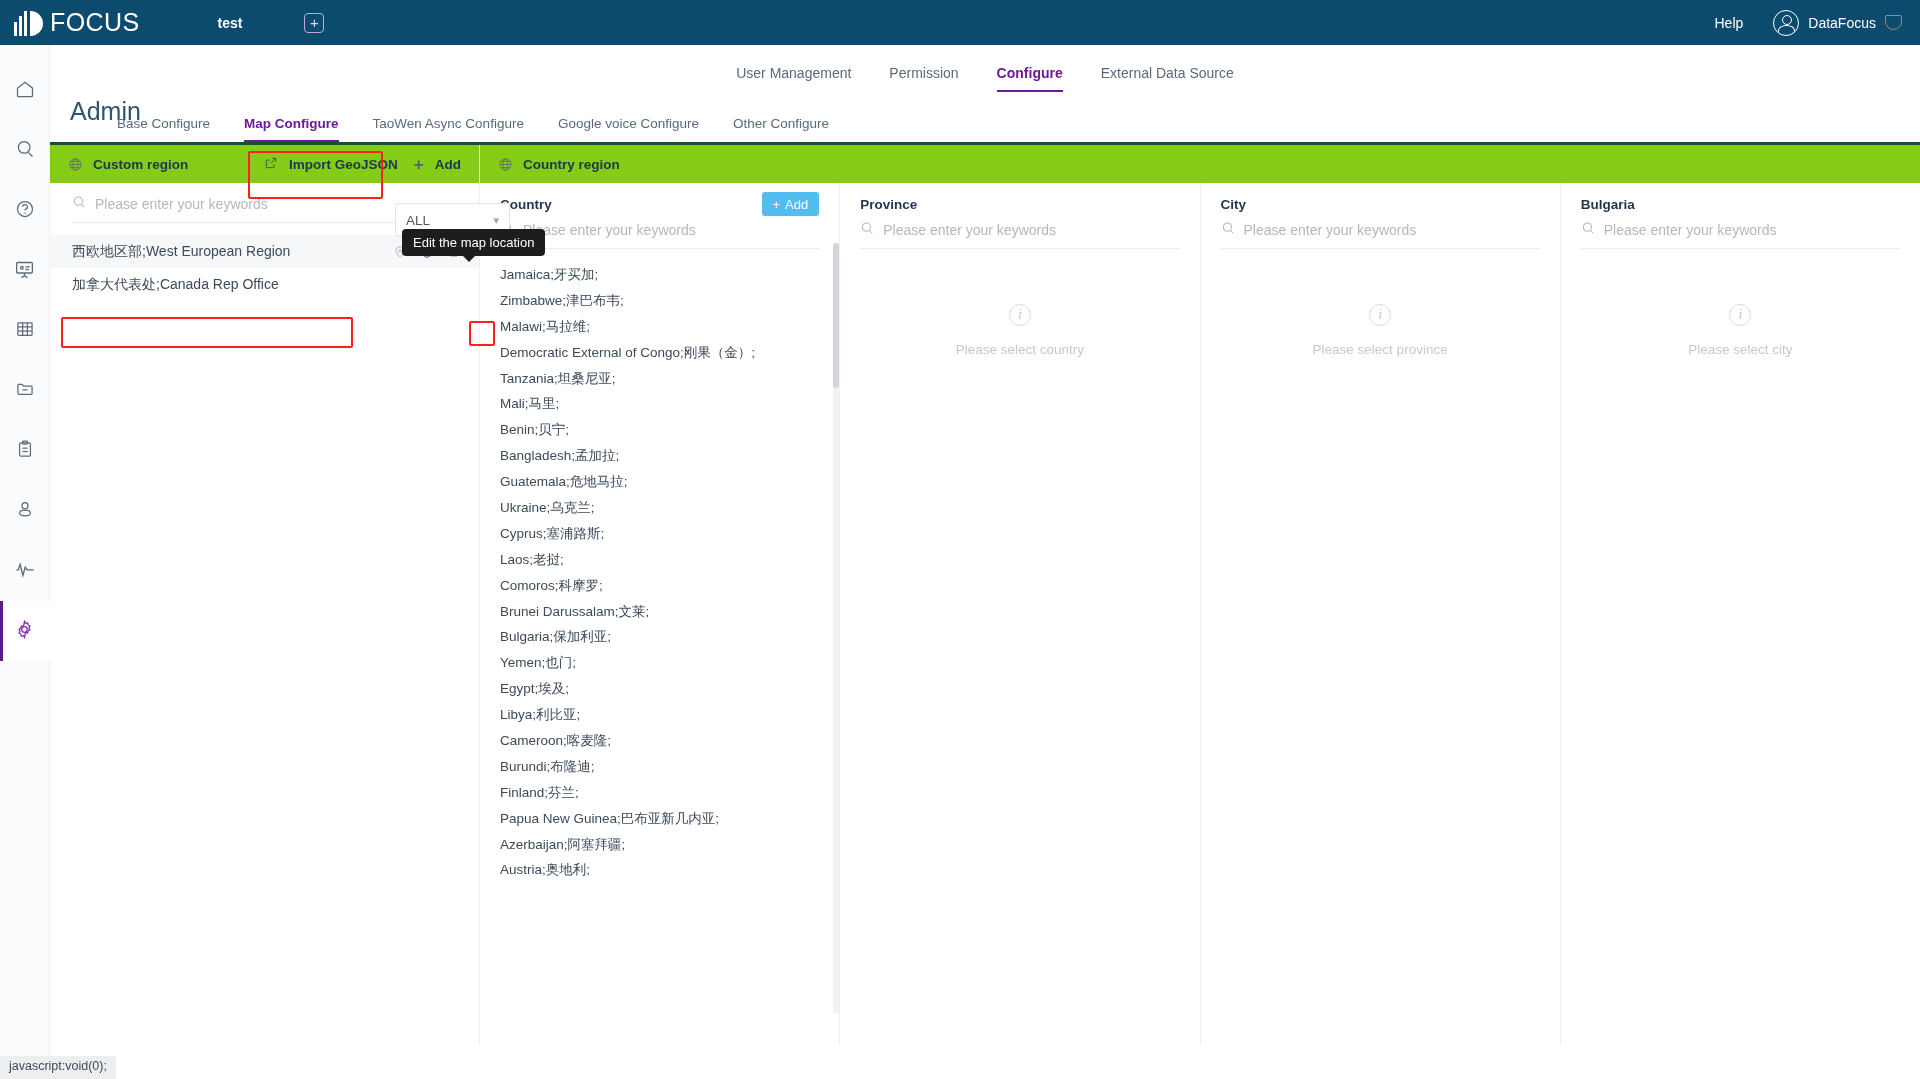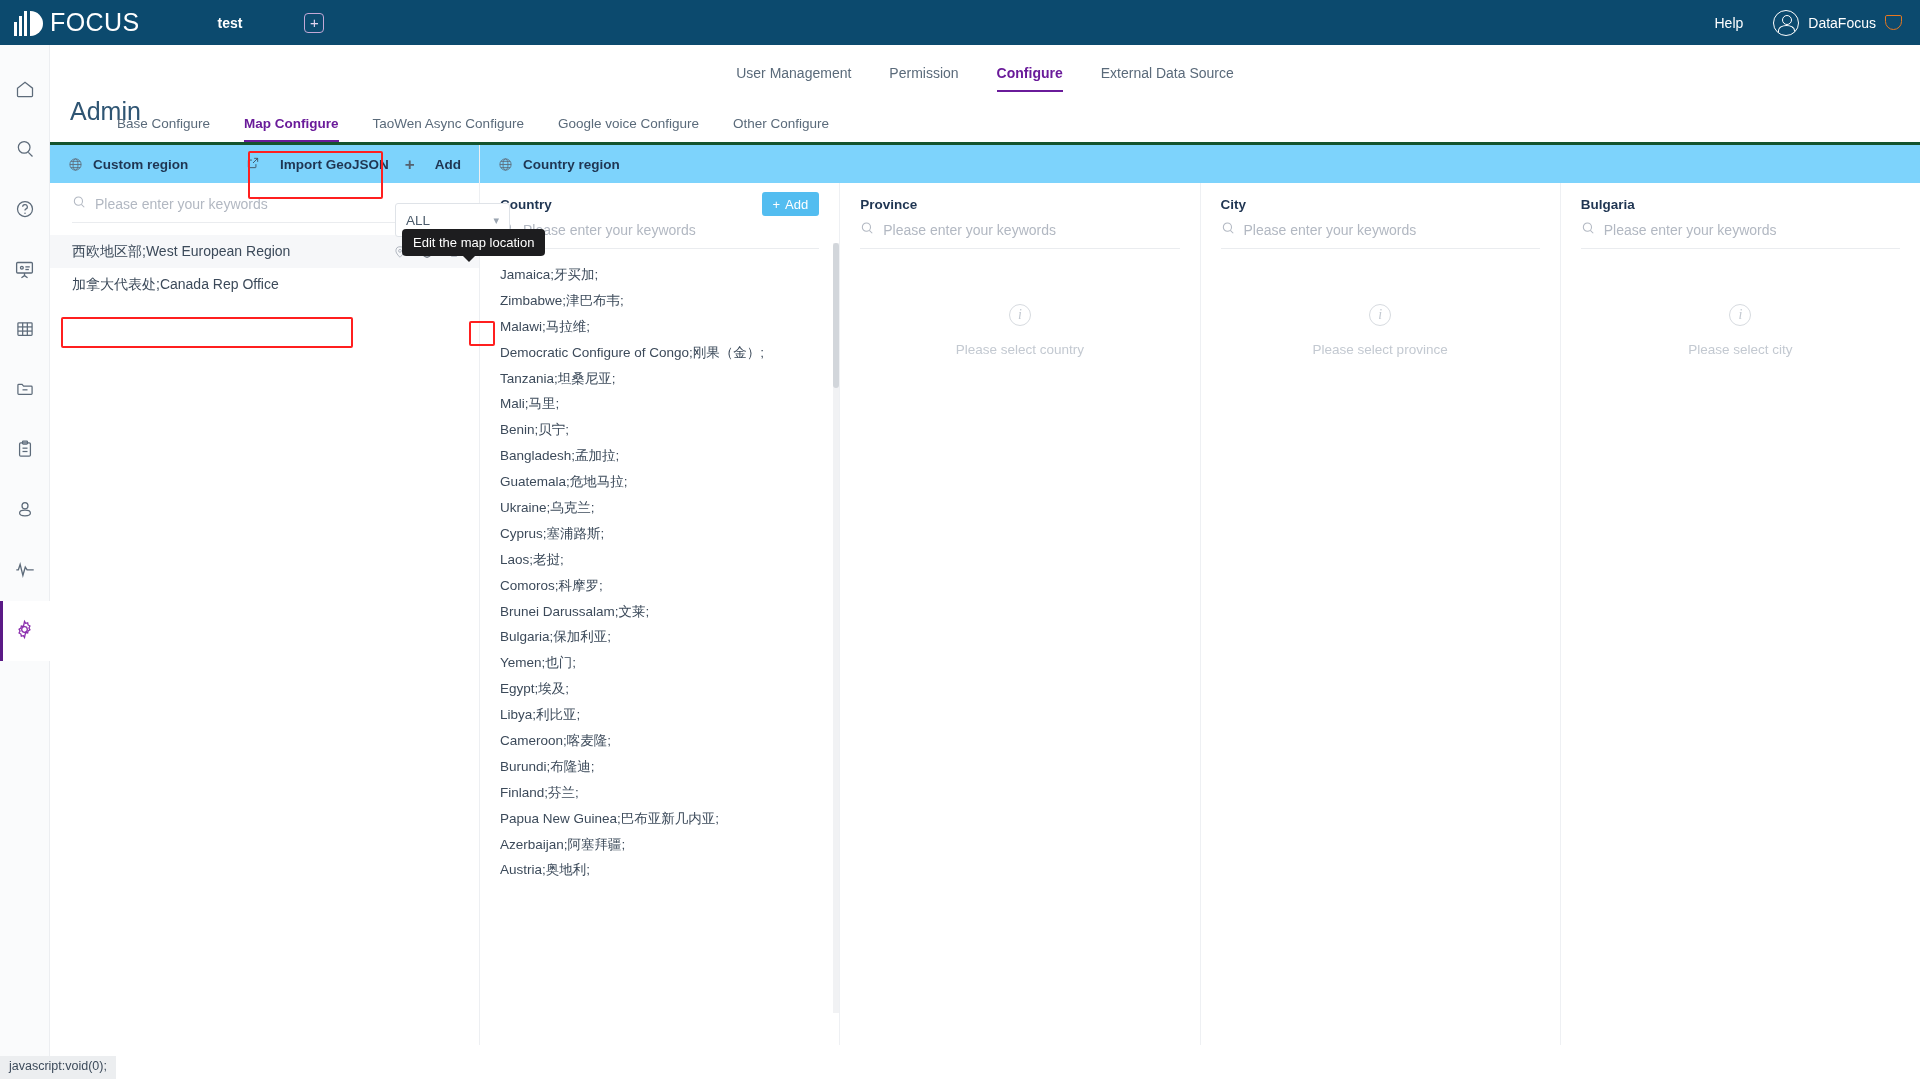--- a/index.html
+++ b/index.html
@@ -119,26 +119,26 @@
     position: absolute; border: 2.5px solid #ff1f1f; border-radius: 2px;
     pointer-events: none; z-index: 40;
   }
 
   
   .panels { display: flex; height: 900px; }
   .panel-left { width: 430px; border-right: 1px solid #edeff2; flex: 0 0 430px; }
   .panel-right { flex: 1; }
 
   .panel-bar {
-    height: 38px; background: #7dd3fc; display: flex; align-items: center;
+    height: 38px; background: #84cc16; display: flex; align-items: center;
     padding: 0 18px; font-size: 13.5px; color: #1f3552; font-weight: bold;
   }
   .globe-ic { margin-right: 10px; display: inline-flex; }
   .bar-actions { margin-left: auto; display: flex; align-items: center; gap: 16px; }
-  .bar-act { display: flex; align-items: center; gap: 20px; cursor: pointer; color: #1f3552; }
+  .bar-act { display: flex; align-items: center; gap: 11px; cursor: pointer; color: #1f3552; }
 
   .search-row {
     display: flex; align-items: center; gap: 9px;
     margin: 12px 22px 0 22px; padding-bottom: 9px;
     border-bottom: 1px solid #eaecef; position: relative;
   }
   .search-row .ph { color: #b2b8c2; font-size: 14px; }
 
   .region-list { padding: 12px 0 0 0; position: relative; }
   .region-item {
@@ -464,21 +464,21 @@
                     <circle cx="11" cy="10.5" r="7"></circle>
                     <line x1="16" y1="16" x2="21" y2="21"></line>
                   </svg>
               </span>
               <span class="ph">Please enter your keywords</span>
             </div>
             <div class="col-list">
               <div class="entry">Jamaica;牙买加;</div>
               <div class="entry">Zimbabwe;津巴布韦;</div>
               <div class="entry">Malawi;马拉维;</div>
-              <div class="entry">Democratic Configure of Congo;刚果（金）;</div>
+              <div class="entry">Democratic External of Congo;刚果（金）;</div>
               <div class="entry">Tanzania;坦桑尼亚;</div>
               <div class="entry">Mali;马里;</div>
               <div class="entry">Benin;贝宁;</div>
               <div class="entry">Bangladesh;孟加拉;</div>
               <div class="entry">Guatemala;危地马拉;</div>
               <div class="entry">Ukraine;乌克兰;</div>
               <div class="entry">Cyprus;塞浦路斯;</div>
               <div class="entry">Laos;老挝;</div>
               <div class="entry">Comoros;科摩罗;</div>
               <div class="entry">Brunei Darussalam;文莱;</div>

